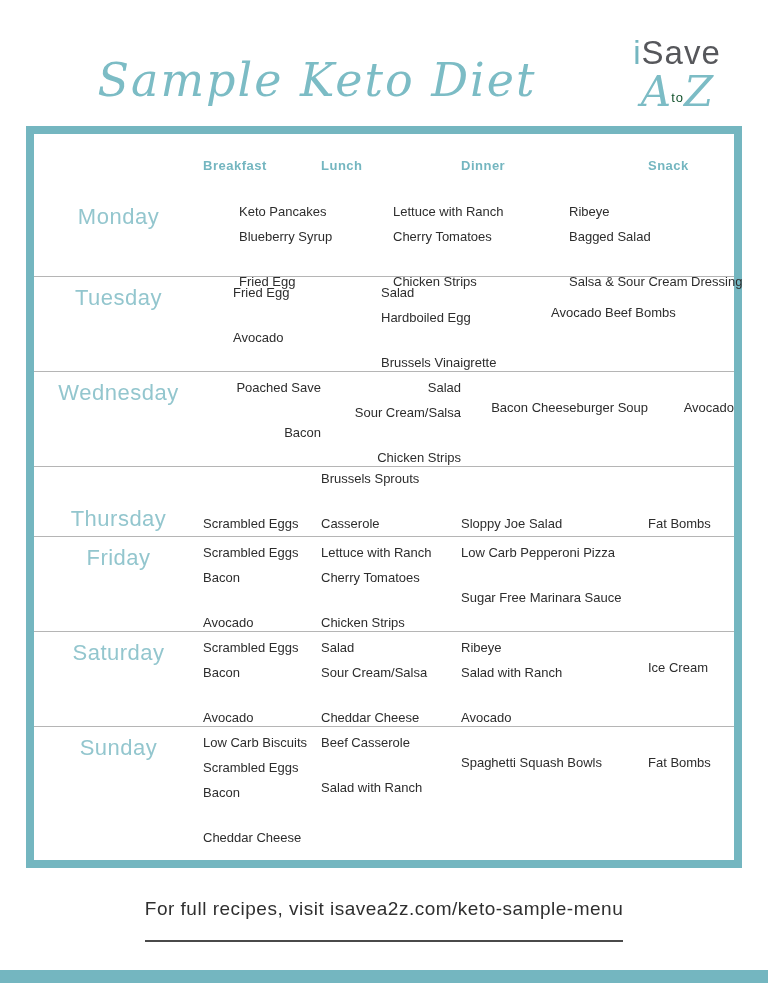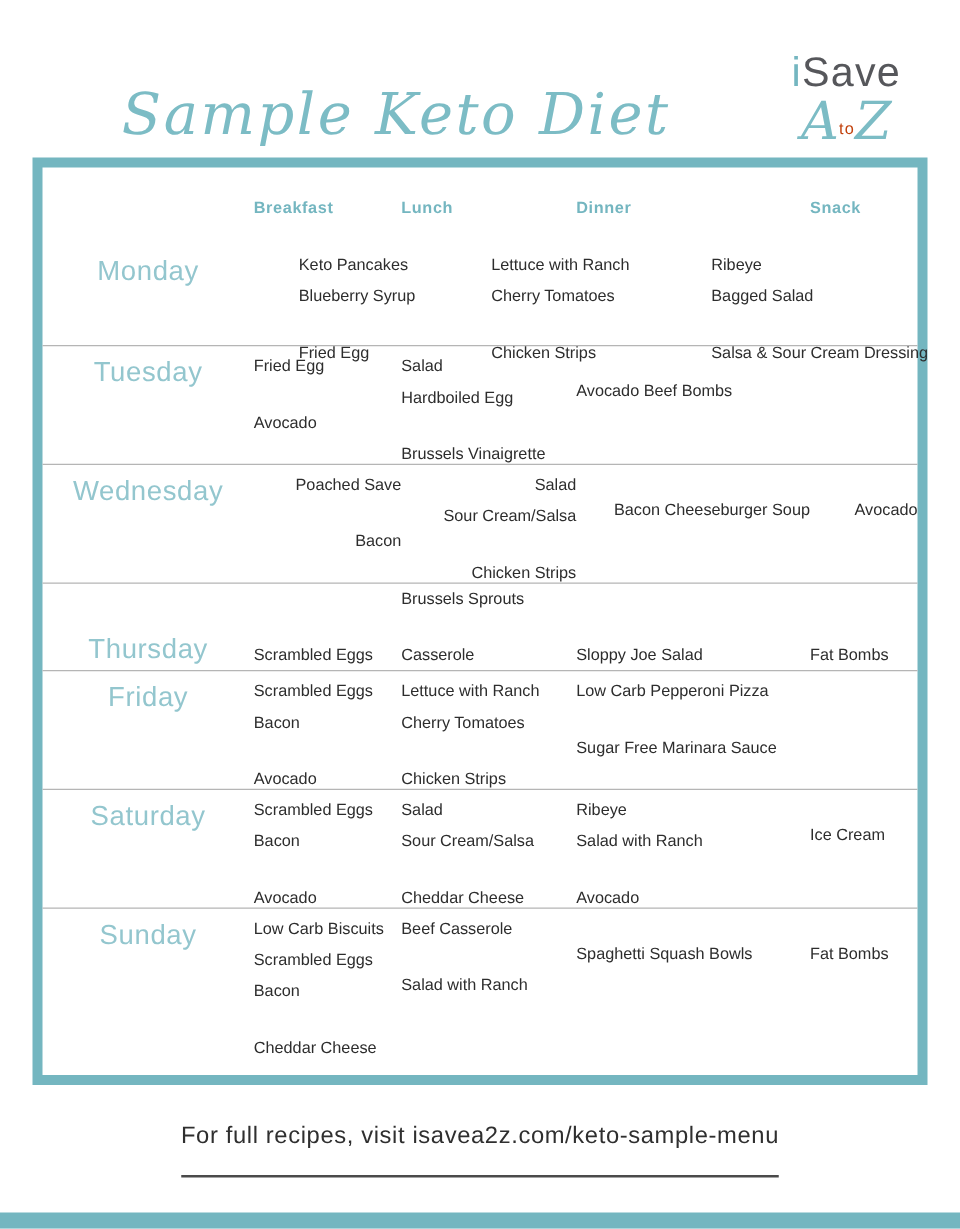--- a/index.html
+++ b/index.html
@@ -2,47 +2,47 @@
 <html style="--accent: #74b6c0; --accent_light: #93c6ce; --title_teal: #7cbcc5; --text: #2d2d2d; --divider: #b5b5b5; --logo_gray: #56575b; --footer_text: #2f2f2f;"><head>
 <meta charset="utf-8">
 <style>
   * { margin:0; padding:0; box-sizing:border-box; }
   html,body { background:#ffffff; }
   body { width:768px; height:983px; font-family:"Liberation Sans", sans-serif; position:relative; overflow:hidden; }
 
   .sheet { position:relative; width:768px; height:983px; background:#fff; }
 
   
-  .page-header { display:flex; align-items:flex-end; padding:26px 22px 0 26px; height:118px; }
+  .page-header { display:flex; align-items:center; padding:26px 22px 0 26px; height:118px; }
   .title-wrap { flex:1; text-align:center; padding-top:16px; }
   .page-title {
     font-family:"DejaVu Serif", serif; font-style:italic; font-weight:400;
     font-size:46px; letter-spacing:2px; color:var(--title_teal,#7cbcc5);
     white-space:nowrap;
   }
   .logo { width:138px; text-align:center; padding-top:4px; line-height:1; }
   .logo-top { font-size:33px; letter-spacing:1px; color:var(--logo_gray,#56575b); font-weight:400; }
   .logo-top .logo-i { color:var(--accent,#74b6c0); }
   .logo-bottom { margin-top:2px; font-family:"DejaVu Serif", serif; font-style:italic; }
   .logo-a, .logo-z { font-size:42px; color:var(--title_teal,#7cbcc5); }
-  .logo-to { font-size:13px; color:#c2410c; font-family:"Liberation Sans", sans-serif; font-style:normal; position:relative; top:-4px; letter-spacing:1px; }
+  .logo-to { font-size:13px; color:#14532d; font-family:"Liberation Sans", sans-serif; font-style:normal; position:relative; top:-4px; letter-spacing:1px; }
 
   
   .meal-table {
     position:absolute; left:26px; top:126px; width:716px; height:742px;
     border:8px solid var(--accent,#74b6c0); background:#fff;
   }
   .grid-row { display:grid; grid-template-columns:169px 118px 140px 187px 86px; }
 
   .header-row { height:62px; align-items:center; }
   .col-header { font-size:13px; letter-spacing:0.5px; color:var(--accent,#74b6c0); font-weight:700; }
 
   .row { border-bottom:1px solid var(--divider,#b5b5b5); }
   .row:last-child { border-bottom:none; }
-  .r0 { height:81px;gap:36px; } .r1 { height:95px; } .r2 { height:95px;text-align:right; }
+  .r0 { height:81px;gap:36px; } .r1 { height:95px;gap:30px; } .r2 { height:95px;text-align:right; }
   .r3 { height:70px; } .r4 { height:95px; } .r5 { height:95px; }
   .r6 { height:133px; }
 
   .cell { display:flex; flex-direction:column; justify-content:flex-start; padding-top:9px; overflow:visible; }
   .row.bottom .cell { justify-content:flex-end; padding-top:0; padding-bottom:5px; }
 
   .day-cell { align-items:center; }
   .day-label { font-size:22px; color:var(--accent_light,#93c6ce); letter-spacing:0.5px; line-height:1.1; }
 
   .line { font-size:13px; line-height:14px; color:var(--text,#2d2d2d); margin-bottom:11px; white-space:nowrap; }

